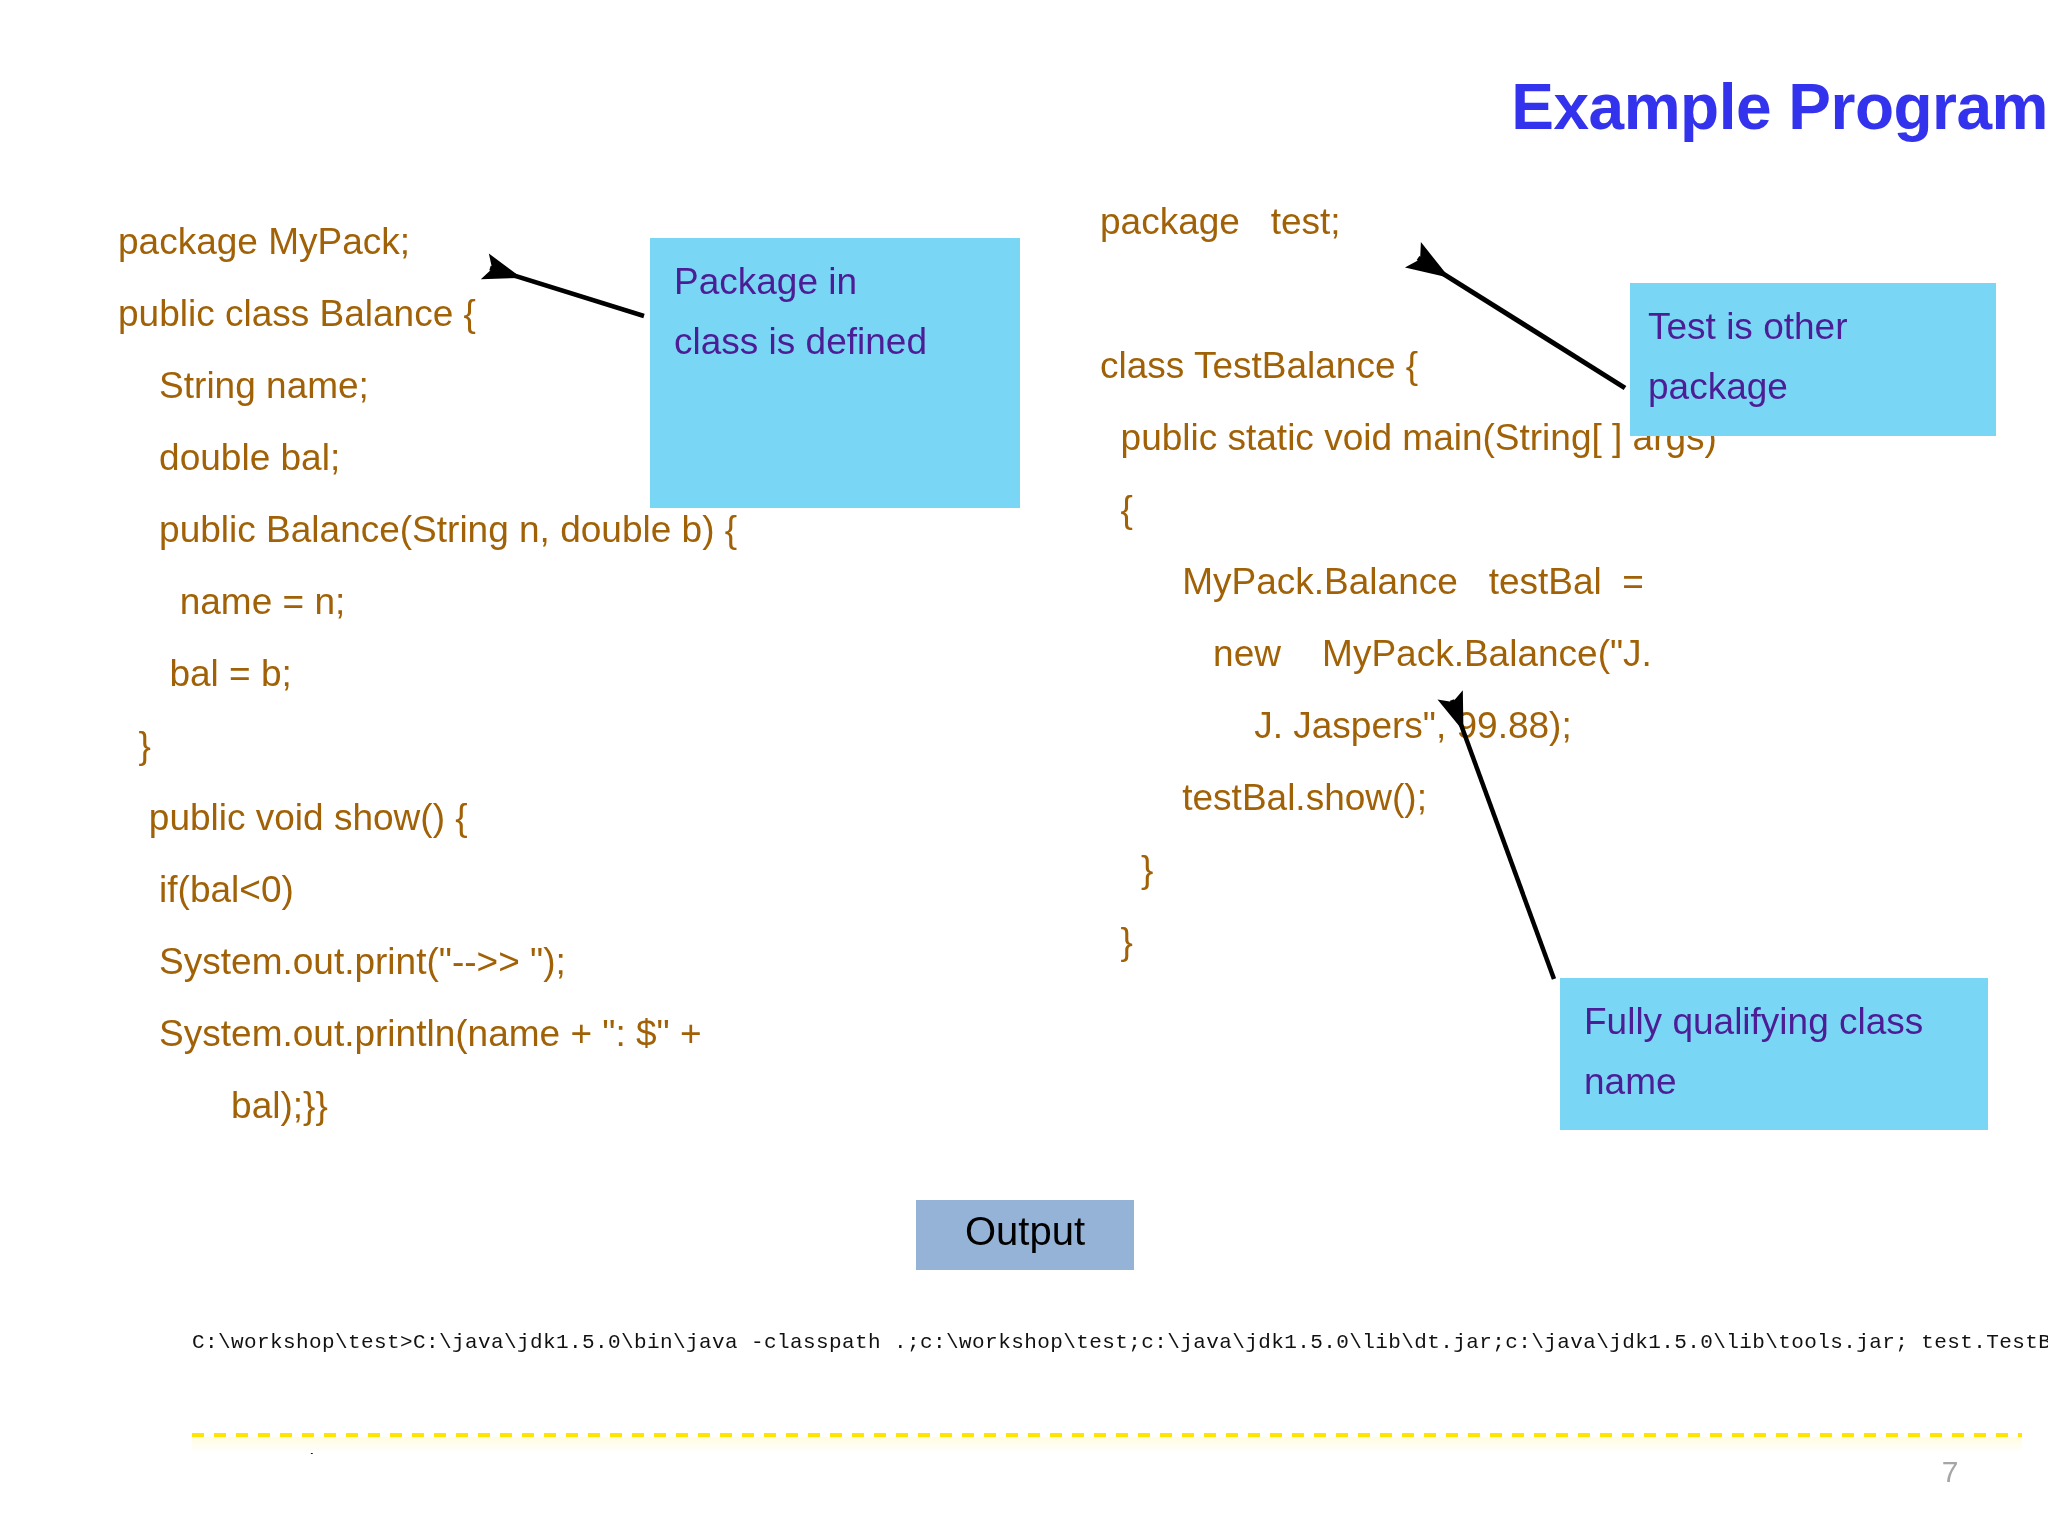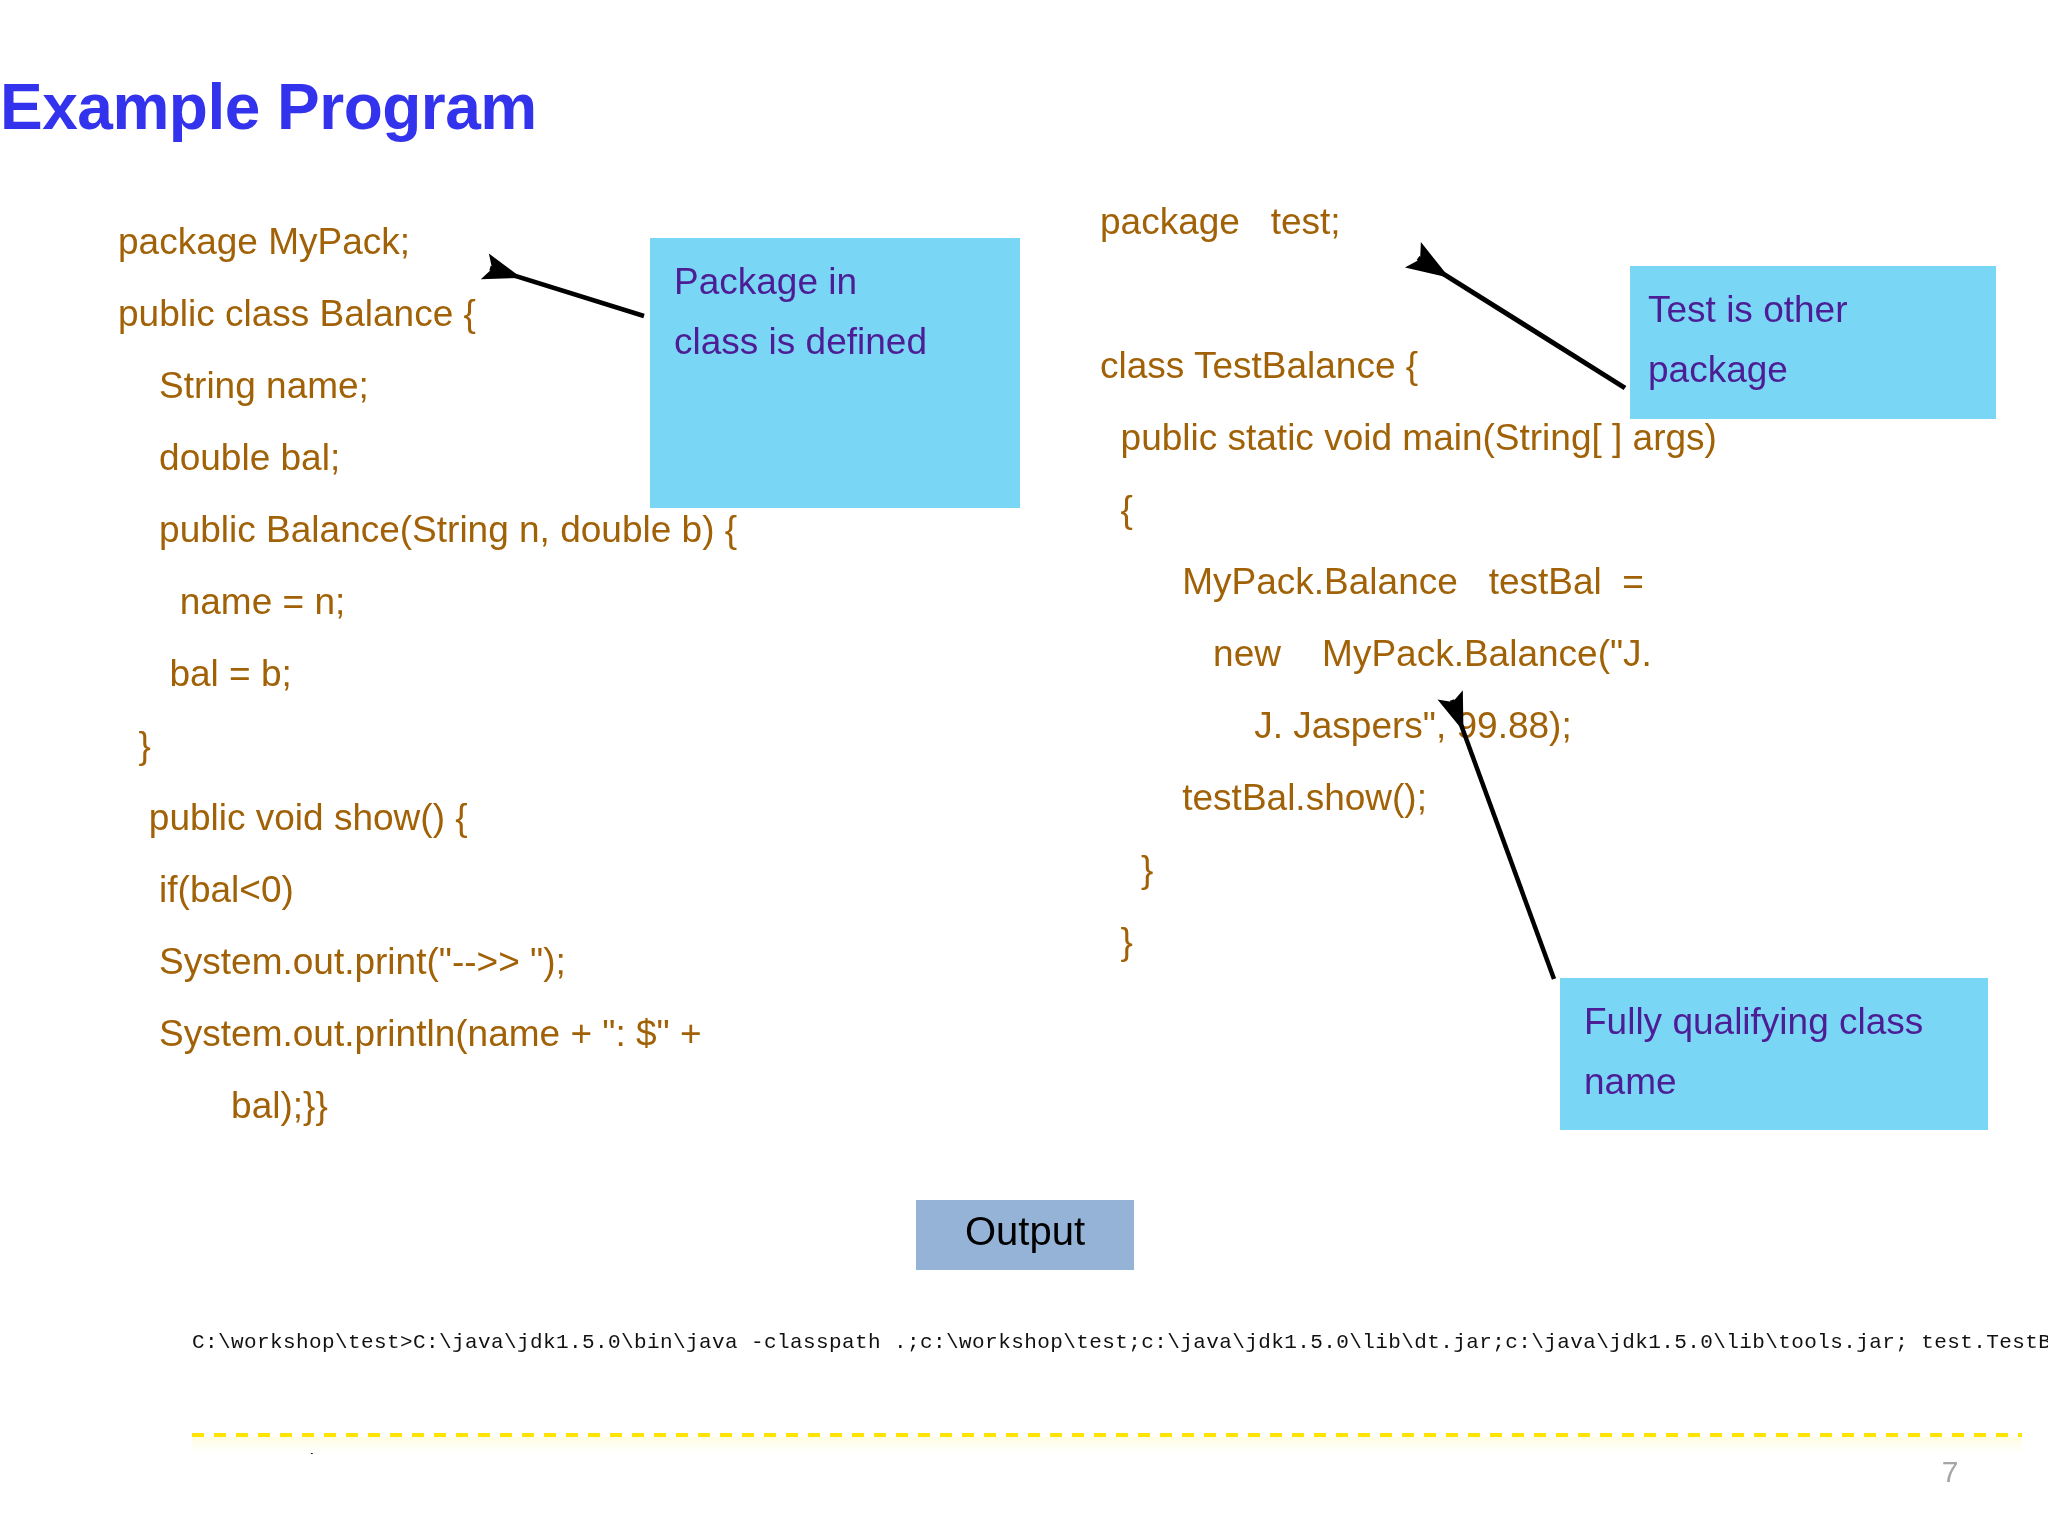--- a/index.html
+++ b/index.html
@@ -15,21 +15,21 @@
     font-family: "Liberation Sans", sans-serif;
     overflow: hidden;
   }
 
   
   #slide-title {
     position: absolute;
     left: 0;
     top: 70px;
     width: 2048px;
-    text-align: left;
+    text-align: right;
     font-size: 64px;
     font-weight: bold;
     color: #3333EE;
     letter-spacing: -0.5px;
     white-space: nowrap;
   }
 
   
   .code-block {
     position: absolute;
@@ -50,21 +50,21 @@
   .callout {
     position: absolute;
     background: #79D7F5;
     color: #4c1d95;
     font-size: 37px;
     line-height: 60px;
     padding: 14px 22px 14px 24px;
     box-sizing: border-box;
   }
   #callout-package   { left: 650px;  top: 238px;  width: 370px;  height: 270px; }
-  #callout-test      { left: 1630px; top: 266px;  width: 366px;  height: 153px; padding-left: 18px; }
+  #callout-test      { left: 1630px; top: 283px;  width: 366px;  height: 153px; padding-left: 18px; }
   #callout-fqcn      { left: 1560px; top: 978px;  width: 428px;  height: 152px; }
 
   .callout-line { white-space: pre; }
 
   
   #output-label {
     position: absolute;
     left: 916px;
     top: 1200px;
     width: 218px;

